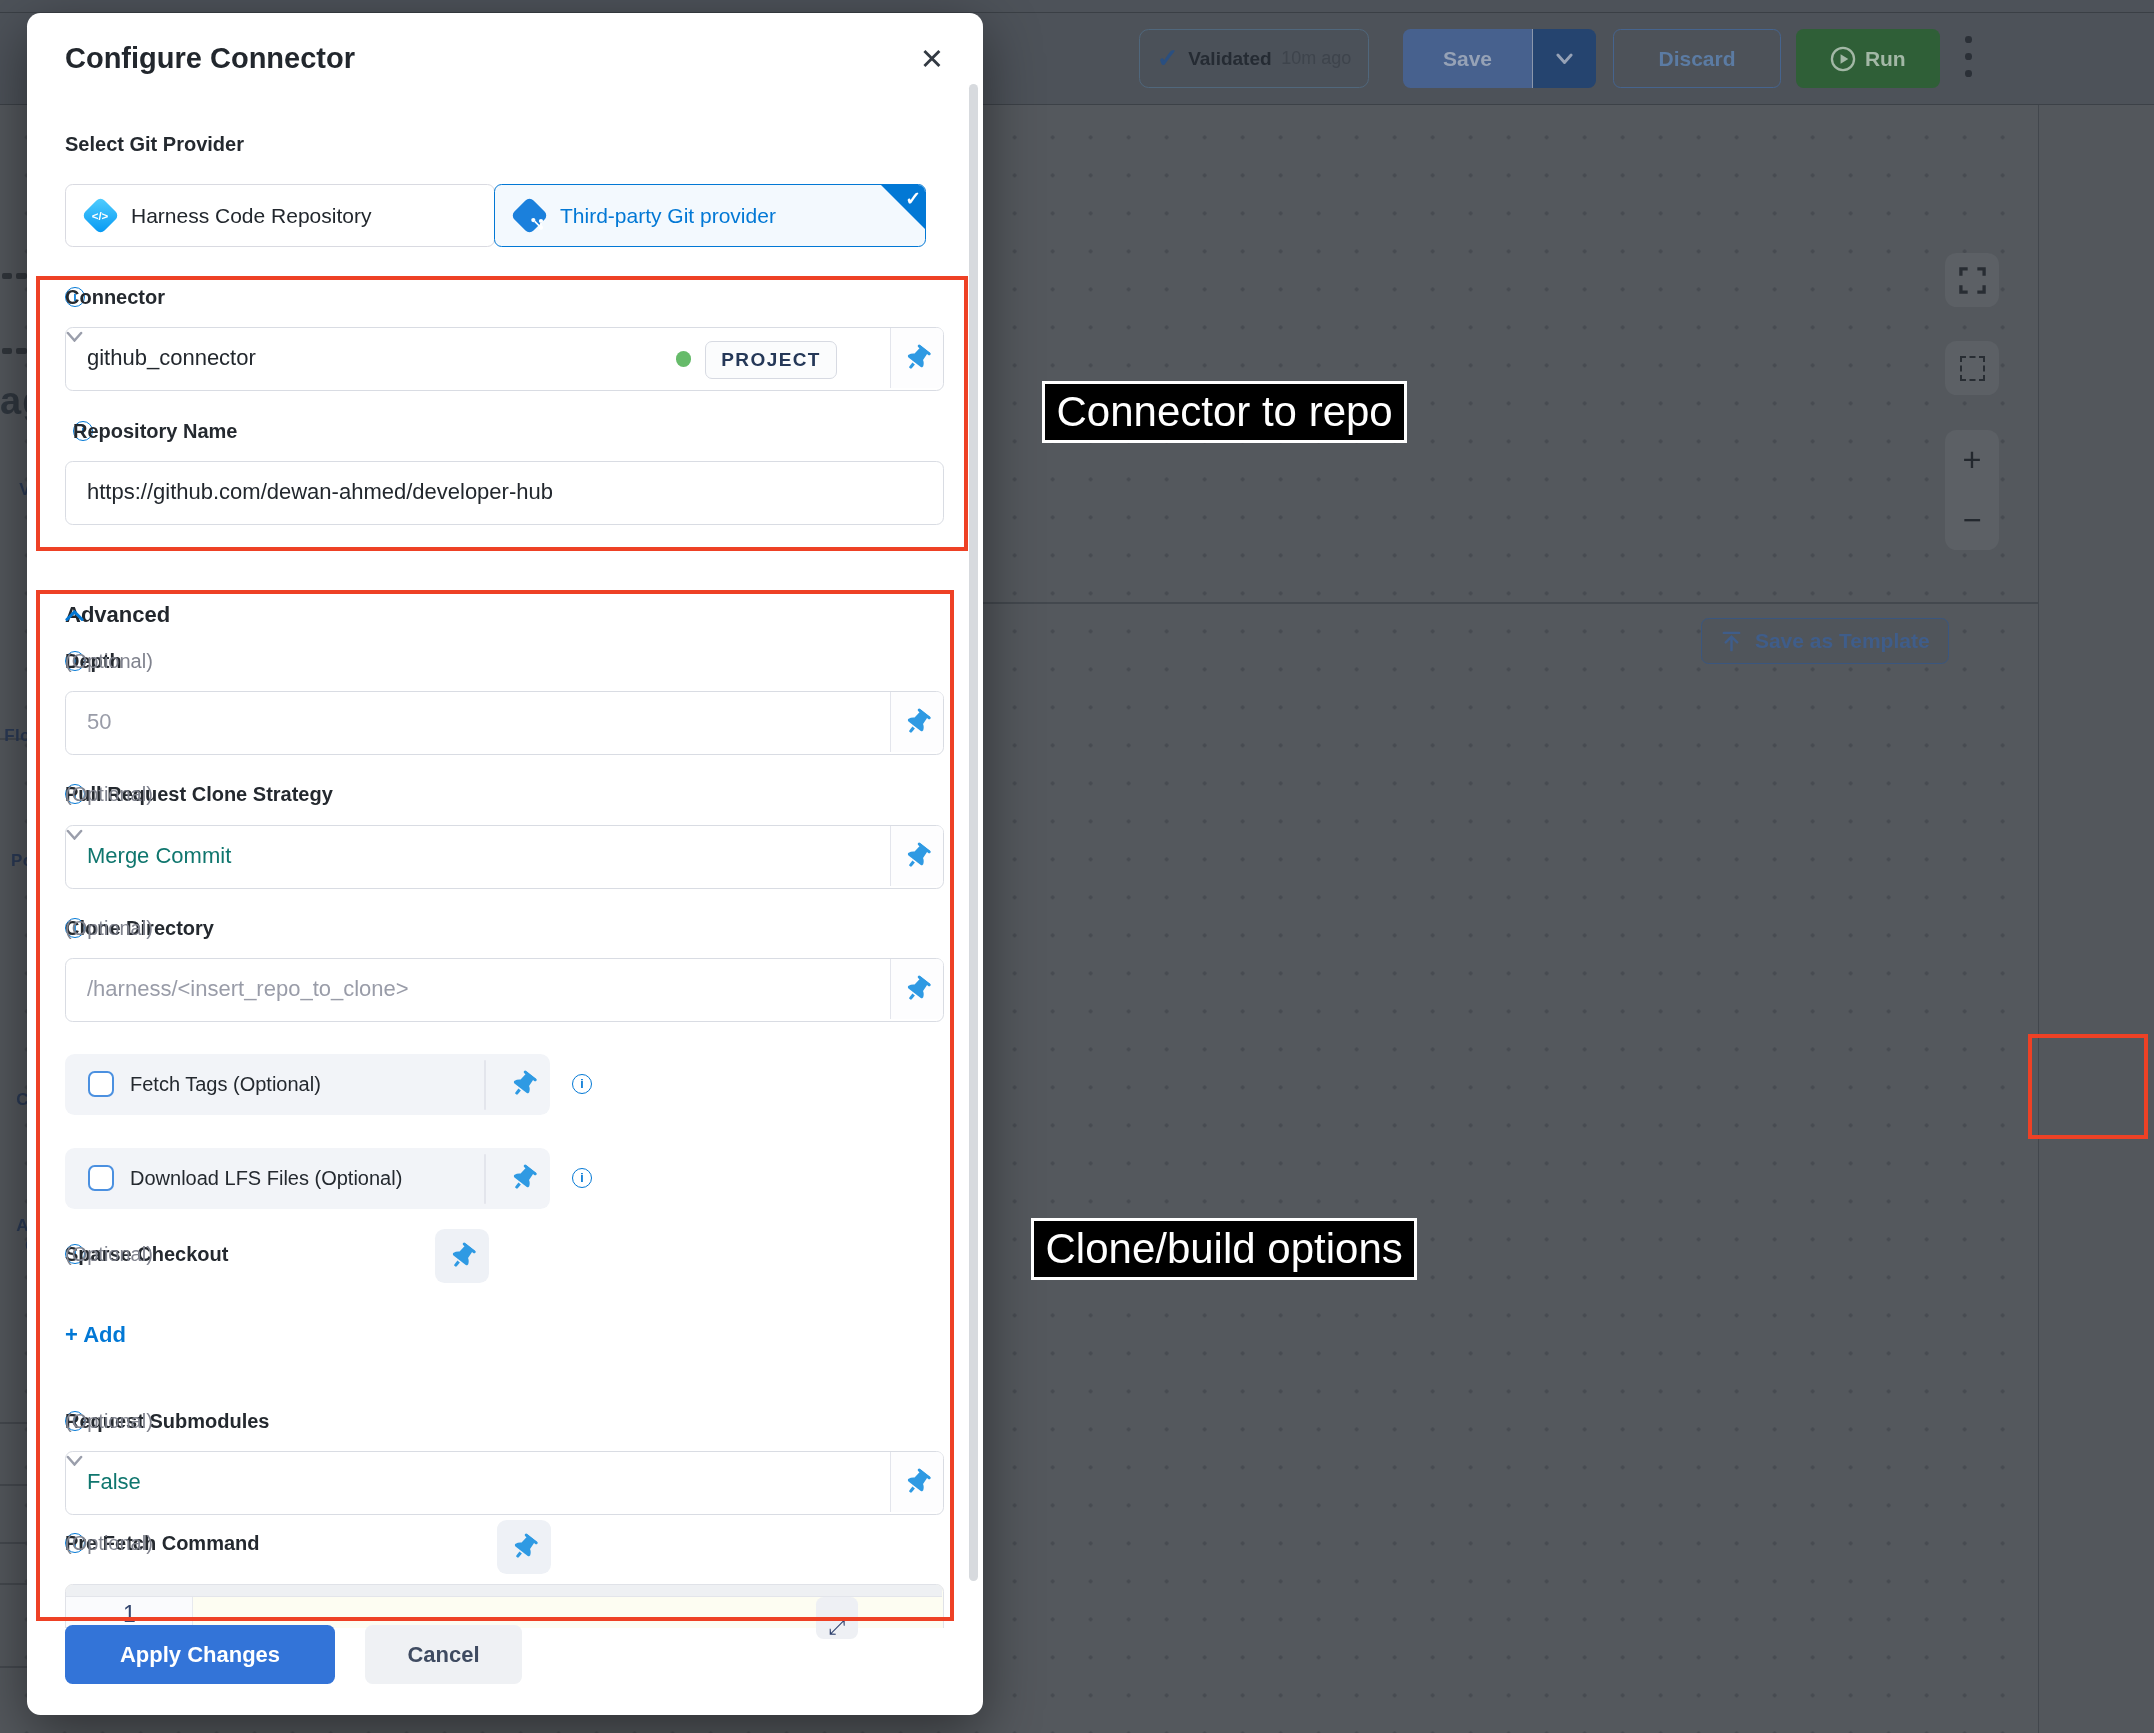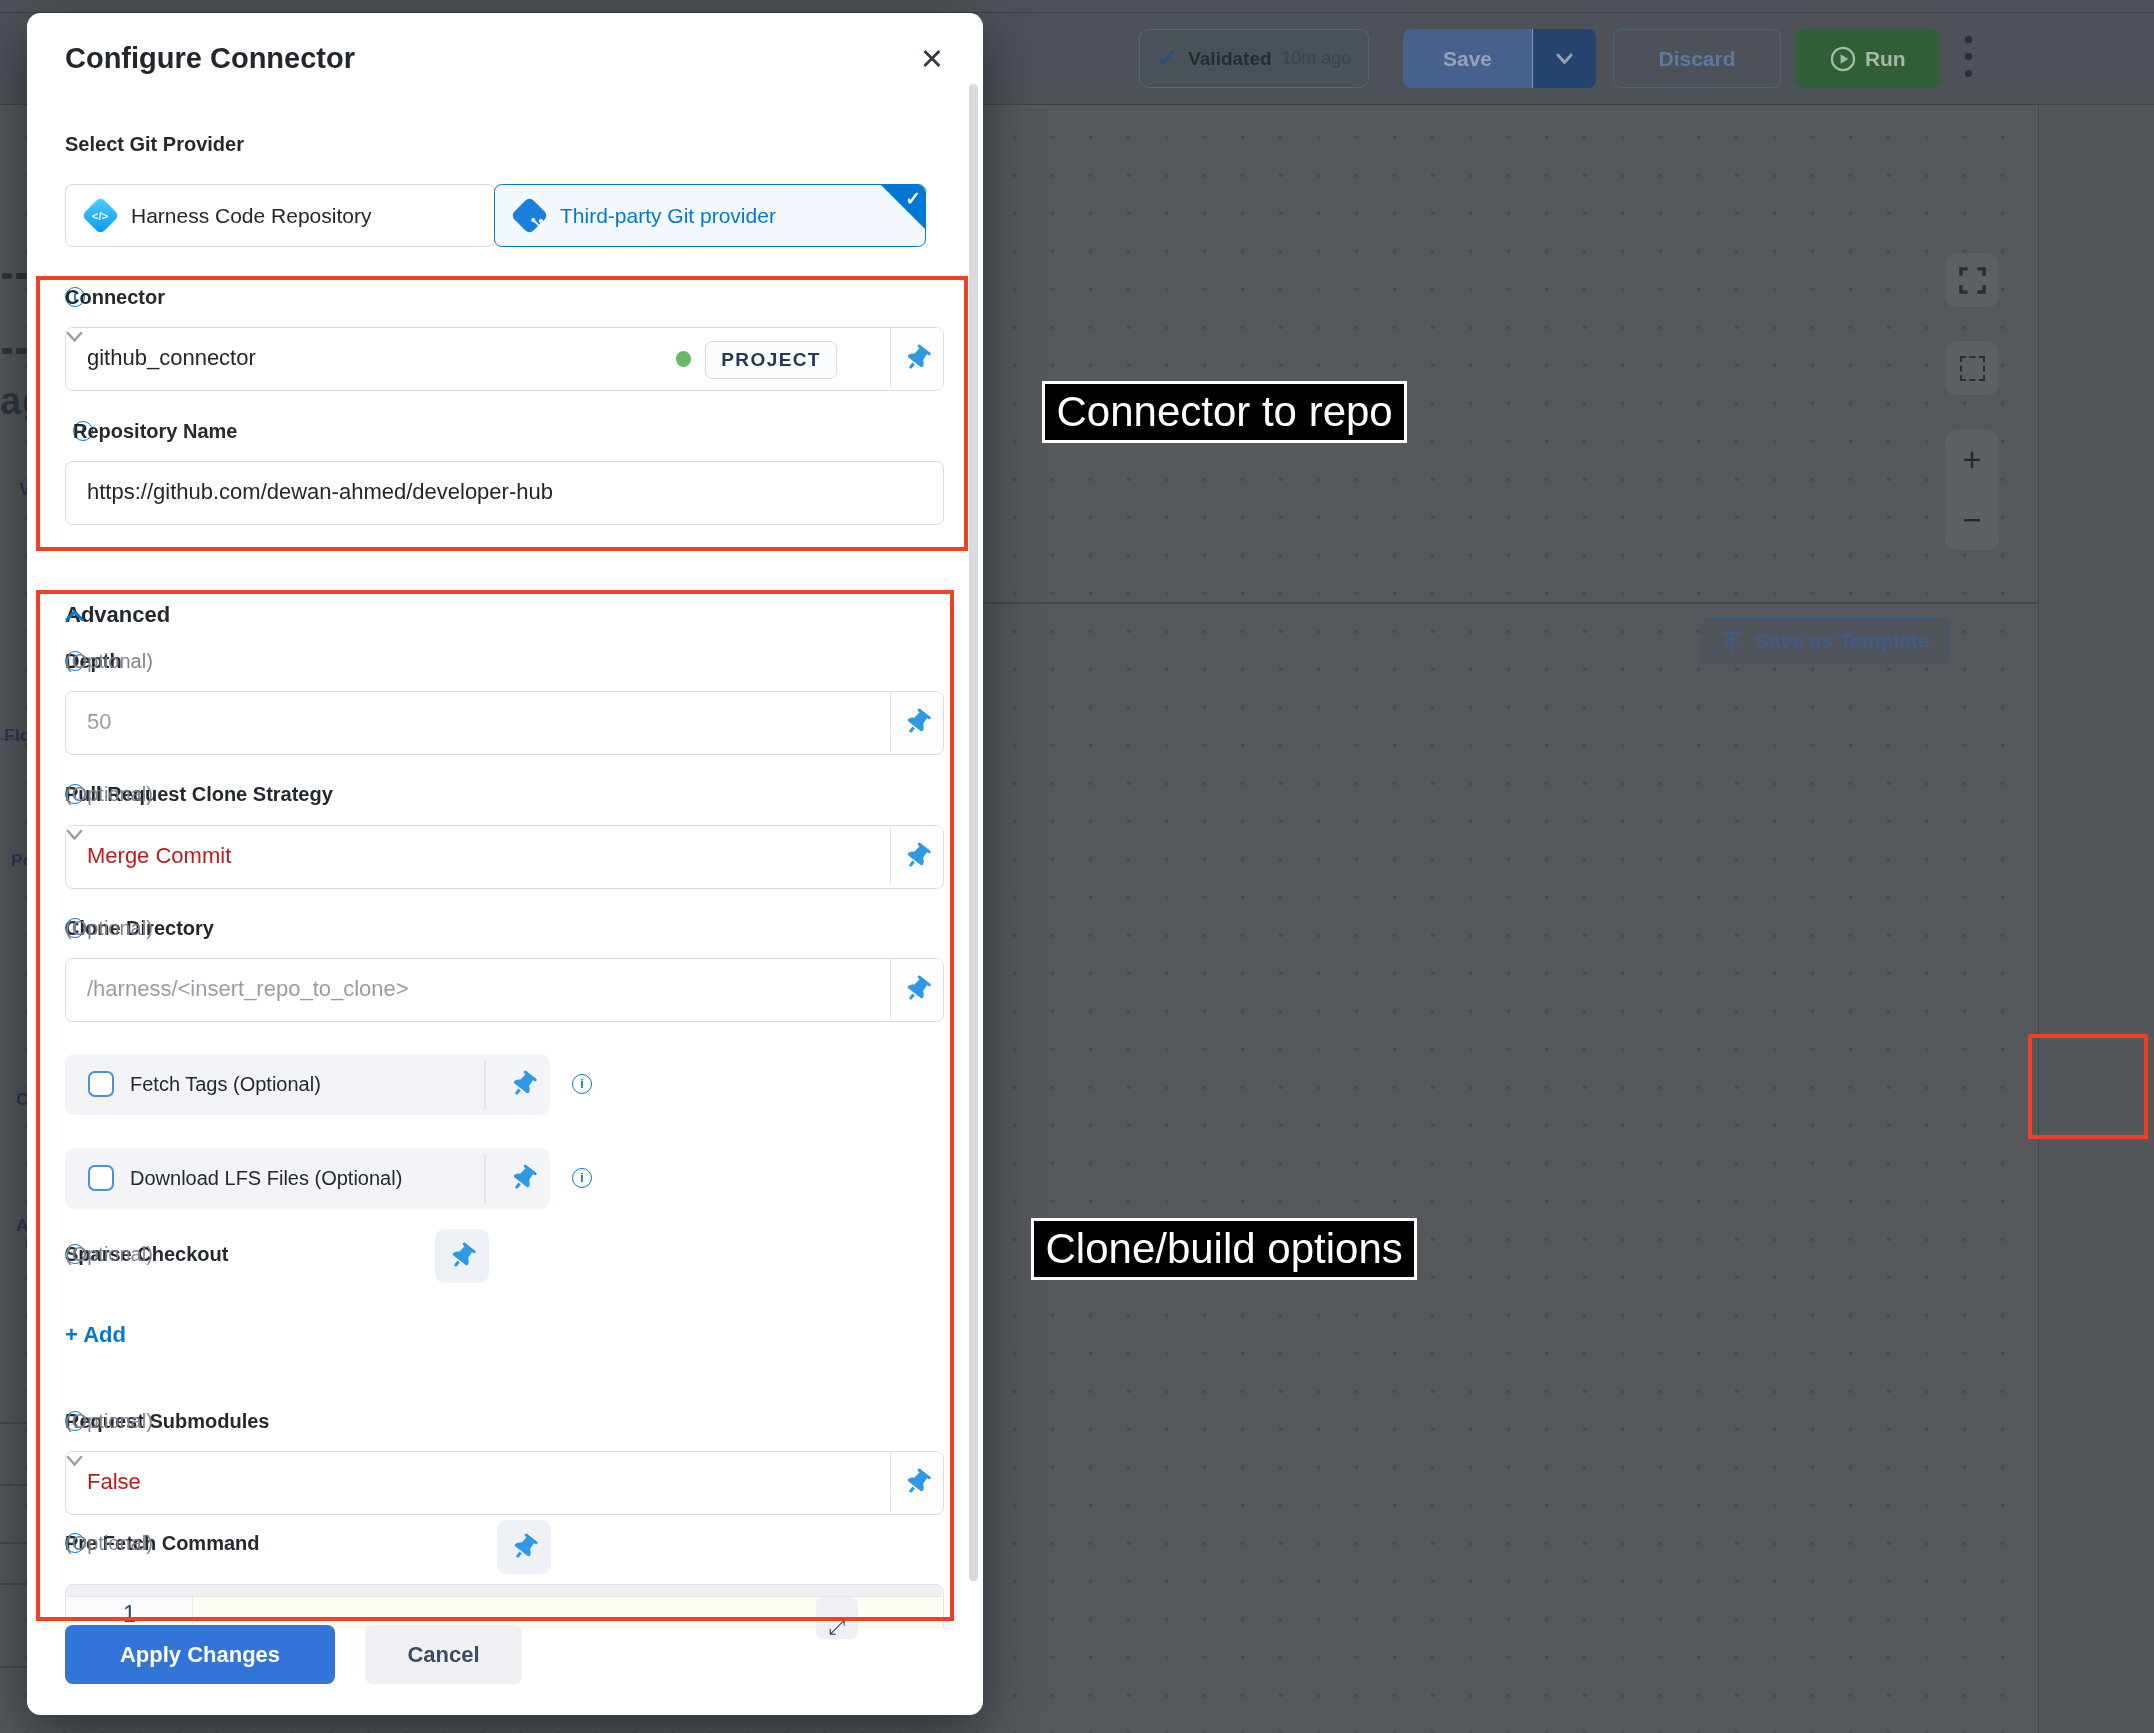--- a/index.html
+++ b/index.html
@@ -69,21 +69,21 @@
   .provider-left { left:38px; width:430px; background:#fff; border:1.9px solid #d9dae1; color:#22272d; font-size:21px; }
   .provider-right { left:467px; width:432px; background:#f3f9fe; border:1.9px solid #0278d5; color:#0278d5; font-size:21px; overflow:hidden; }
   .diamond { position:static; width:27px; height:27px; border-radius:5.7px; transform:rotate(45deg); display:flex; align-items:center; justify-content:center; flex:0 0 auto; margin:0 3.8px; }
   .diamond-code { background:linear-gradient(135deg,#53d0ff,#0396f2); }
   .diamond-git { background:#1b80dc; }
   .diamond > span { transform:rotate(-45deg); color:#fff; font-size:11.5px; font-weight:700; position:static; }
   .corner-check { right:0; top:0; width:0; height:0; border-top:44px solid #0278d5; border-left:44px solid transparent; }
   .corner-tick { right:3.8px; top:1.9px; color:#fff; font-size:19px; font-weight:700; }
   .inputbox { left:38px; width:879px; height:64px; border:1.9px solid #d9dce3; border-radius:7.6px; background:#fff; }
   .inputbox .val { left:21px; top:0; height:60px; display:flex; align-items:center; font-size:22px; color:#22272d; }
-  .inputbox .ph  { color:#b91c1c; }
+  .inputbox .ph  { color:#0f766e; }
   .inputbox input { left:0; top:0; width:765px; height:60px; border:none; outline:none; font-size:22px; color:#22272d; padding-left:21px; background:transparent; font-family:"Liberation Sans",sans-serif; }
   .inputbox input::placeholder { color:#999ca8; }
   .pin-zone { right:0; top:0; width:53px; height:60px; border-left:1.9px solid #e3e5ec; display:flex; align-items:center; justify-content:center; border-radius:0 5.7px 5.7px 0; background:#fdfdfe; }
   .pin-svg { width:25px; height:25px; transform:rotate(38deg); position:static; }
   .chev { width:17px; height:11.5px; position:static; }
   .status-dot { width:15.3px; height:15.3px; border-radius:50%; background:#66bb6a; top:23px; left:610px; }
   .scope-chip { left:639px; top:12.4px; height:38px; padding:0 15.3px; border:1.9px solid #d7dae2; border-radius:7px; background:#fbfcfd;
     color:#253858; font-size:19px; font-weight:700; letter-spacing:1.4px; display:flex; align-items:center; }
   .conn-chev { left:782px; top:26px; }
   .adv-header { left:38px; top:589px; font-size:22px; font-weight:700; color:#22272d; display:flex; align-items:center; gap:9.6px; }

